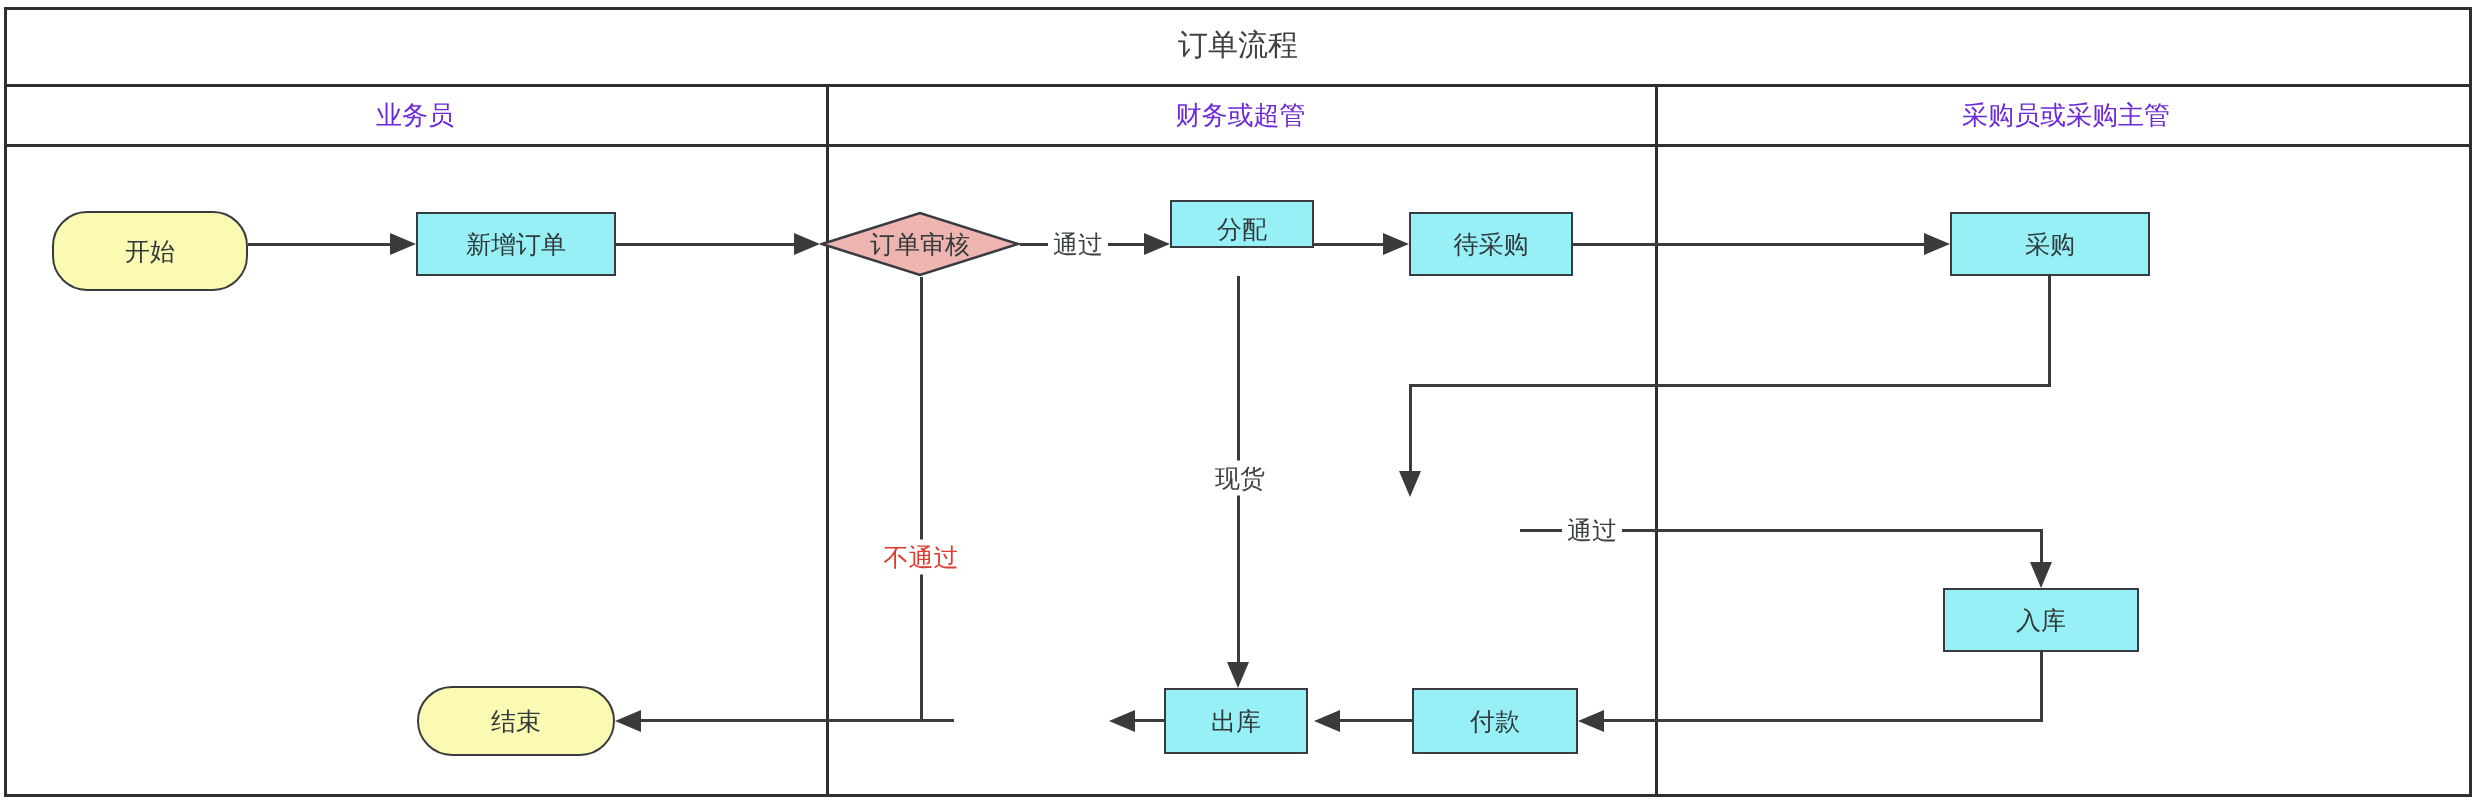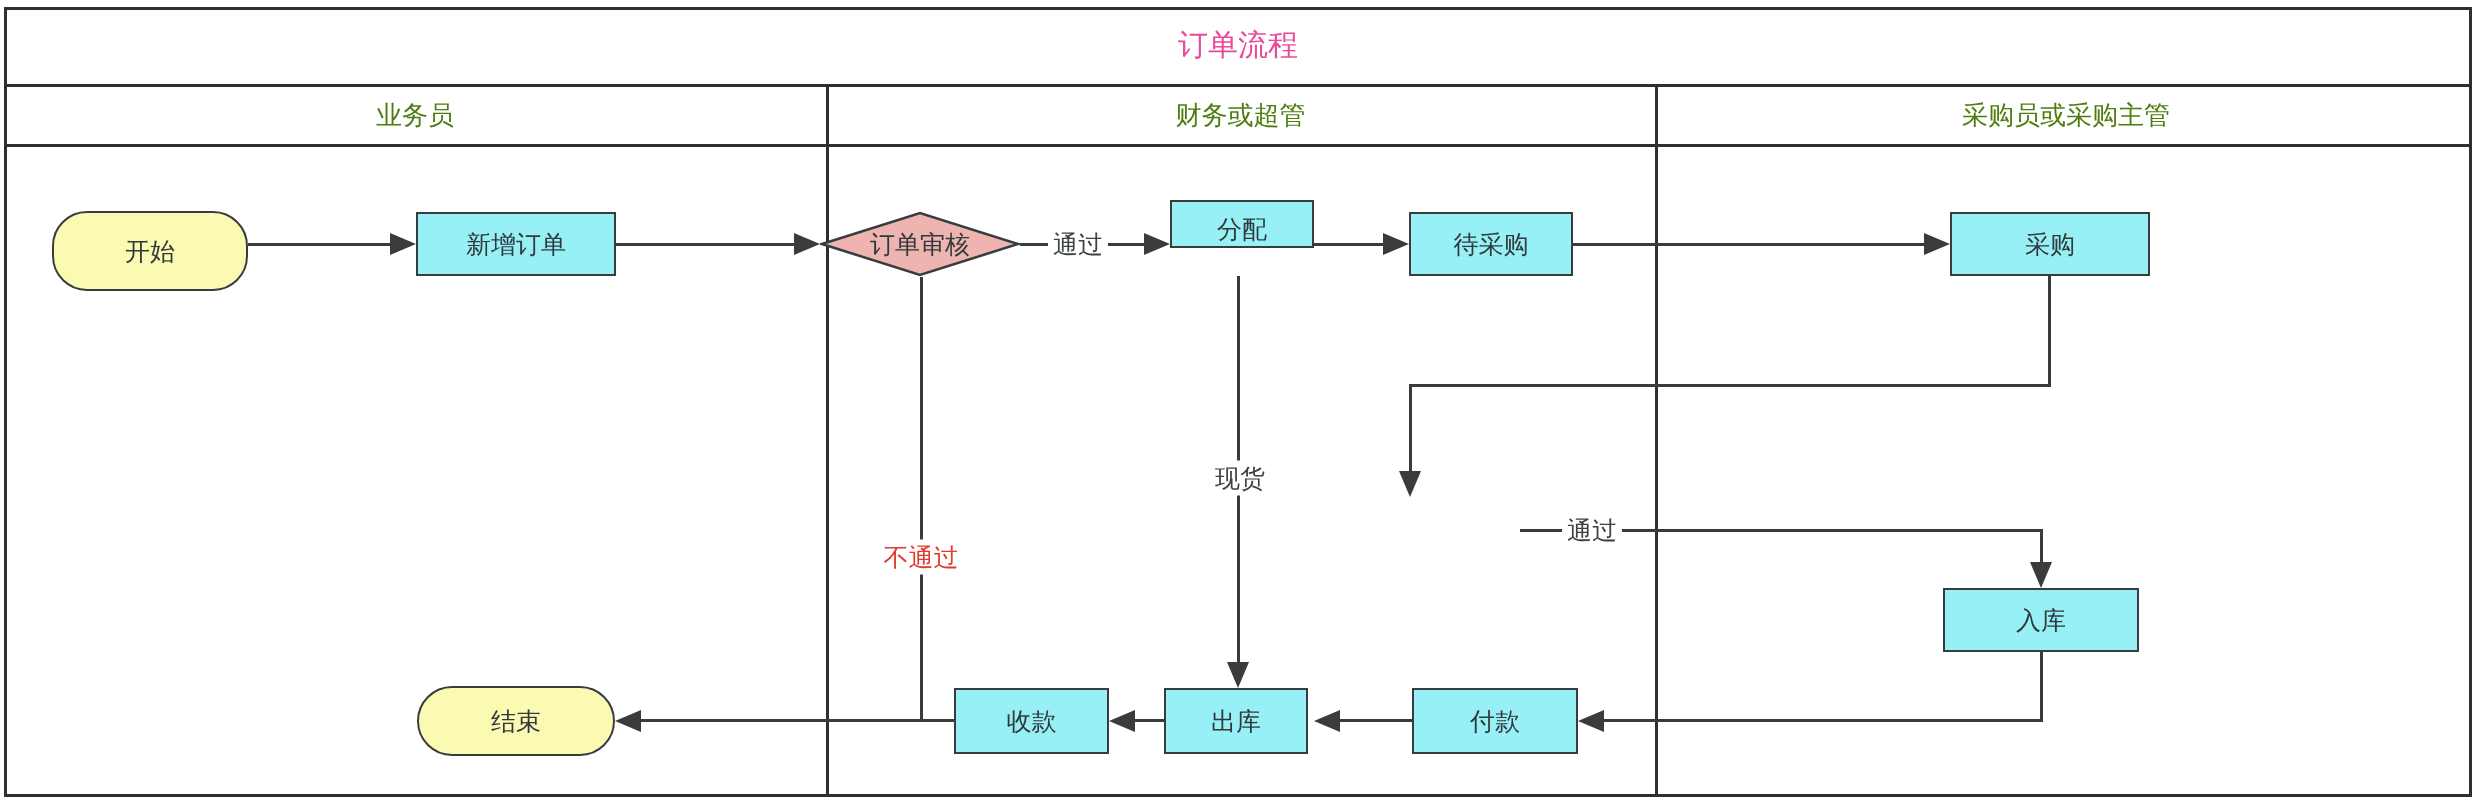--- a/index.html
+++ b/index.html
@@ -13,26 +13,26 @@
   }
   .frame{
     position:absolute;left:4px;top:7px;width:2468px;height:790px;
     border:3px solid #2d2f31;box-sizing:border-box;
   }
   .struct-h{position:absolute;height:3px;background:#2d2f31;}
   .struct-v{position:absolute;width:3px;background:#2d2f31;}
   .title-row{
     position:absolute;left:4px;top:7px;width:2468px;height:77px;
     display:flex;align-items:center;justify-content:center;
-    font-size:30px;color:#ec4899;
+    font-size:30px;color:#404040;
   }
   .lane-header{
     position:absolute;top:87px;height:57px;
     display:flex;align-items:center;justify-content:center;
-    font-size:26px;color:#4d7c0f;
+    font-size:26px;color:#6d28d9;
   }
   .node{
     position:absolute;box-sizing:border-box;
     display:flex;align-items:center;justify-content:center;
     font-size:25px;color:#31393a;
     border:2.5px solid #393c3e;
     background:var(--process-fill,#97F0F6);
     z-index:3;
   }
   .terminator{
@@ -152,23 +152,20 @@
 
 
   <div class="node" style="left:1943px;top:588px;width:196px;height:64px;">
     <span>入库</span>
   </div>
 
   <div class="node terminator" style="left:417px;top:686px;width:198px;height:70px;">
     <span>结束</span>
   </div>
 
-  <div class="node" style="left:954px;top:688px;width:155px;height:66px;">
-    <span>收款</span>
-  </div>
 
   <div class="node" style="left:1164px;top:688px;width:144px;height:66px;">
     <span>出库</span>
   </div>
 
   <div class="node" style="left:1412px;top:688px;width:166px;height:66px;">
     <span>付款</span>
   </div>
 
 </div>

